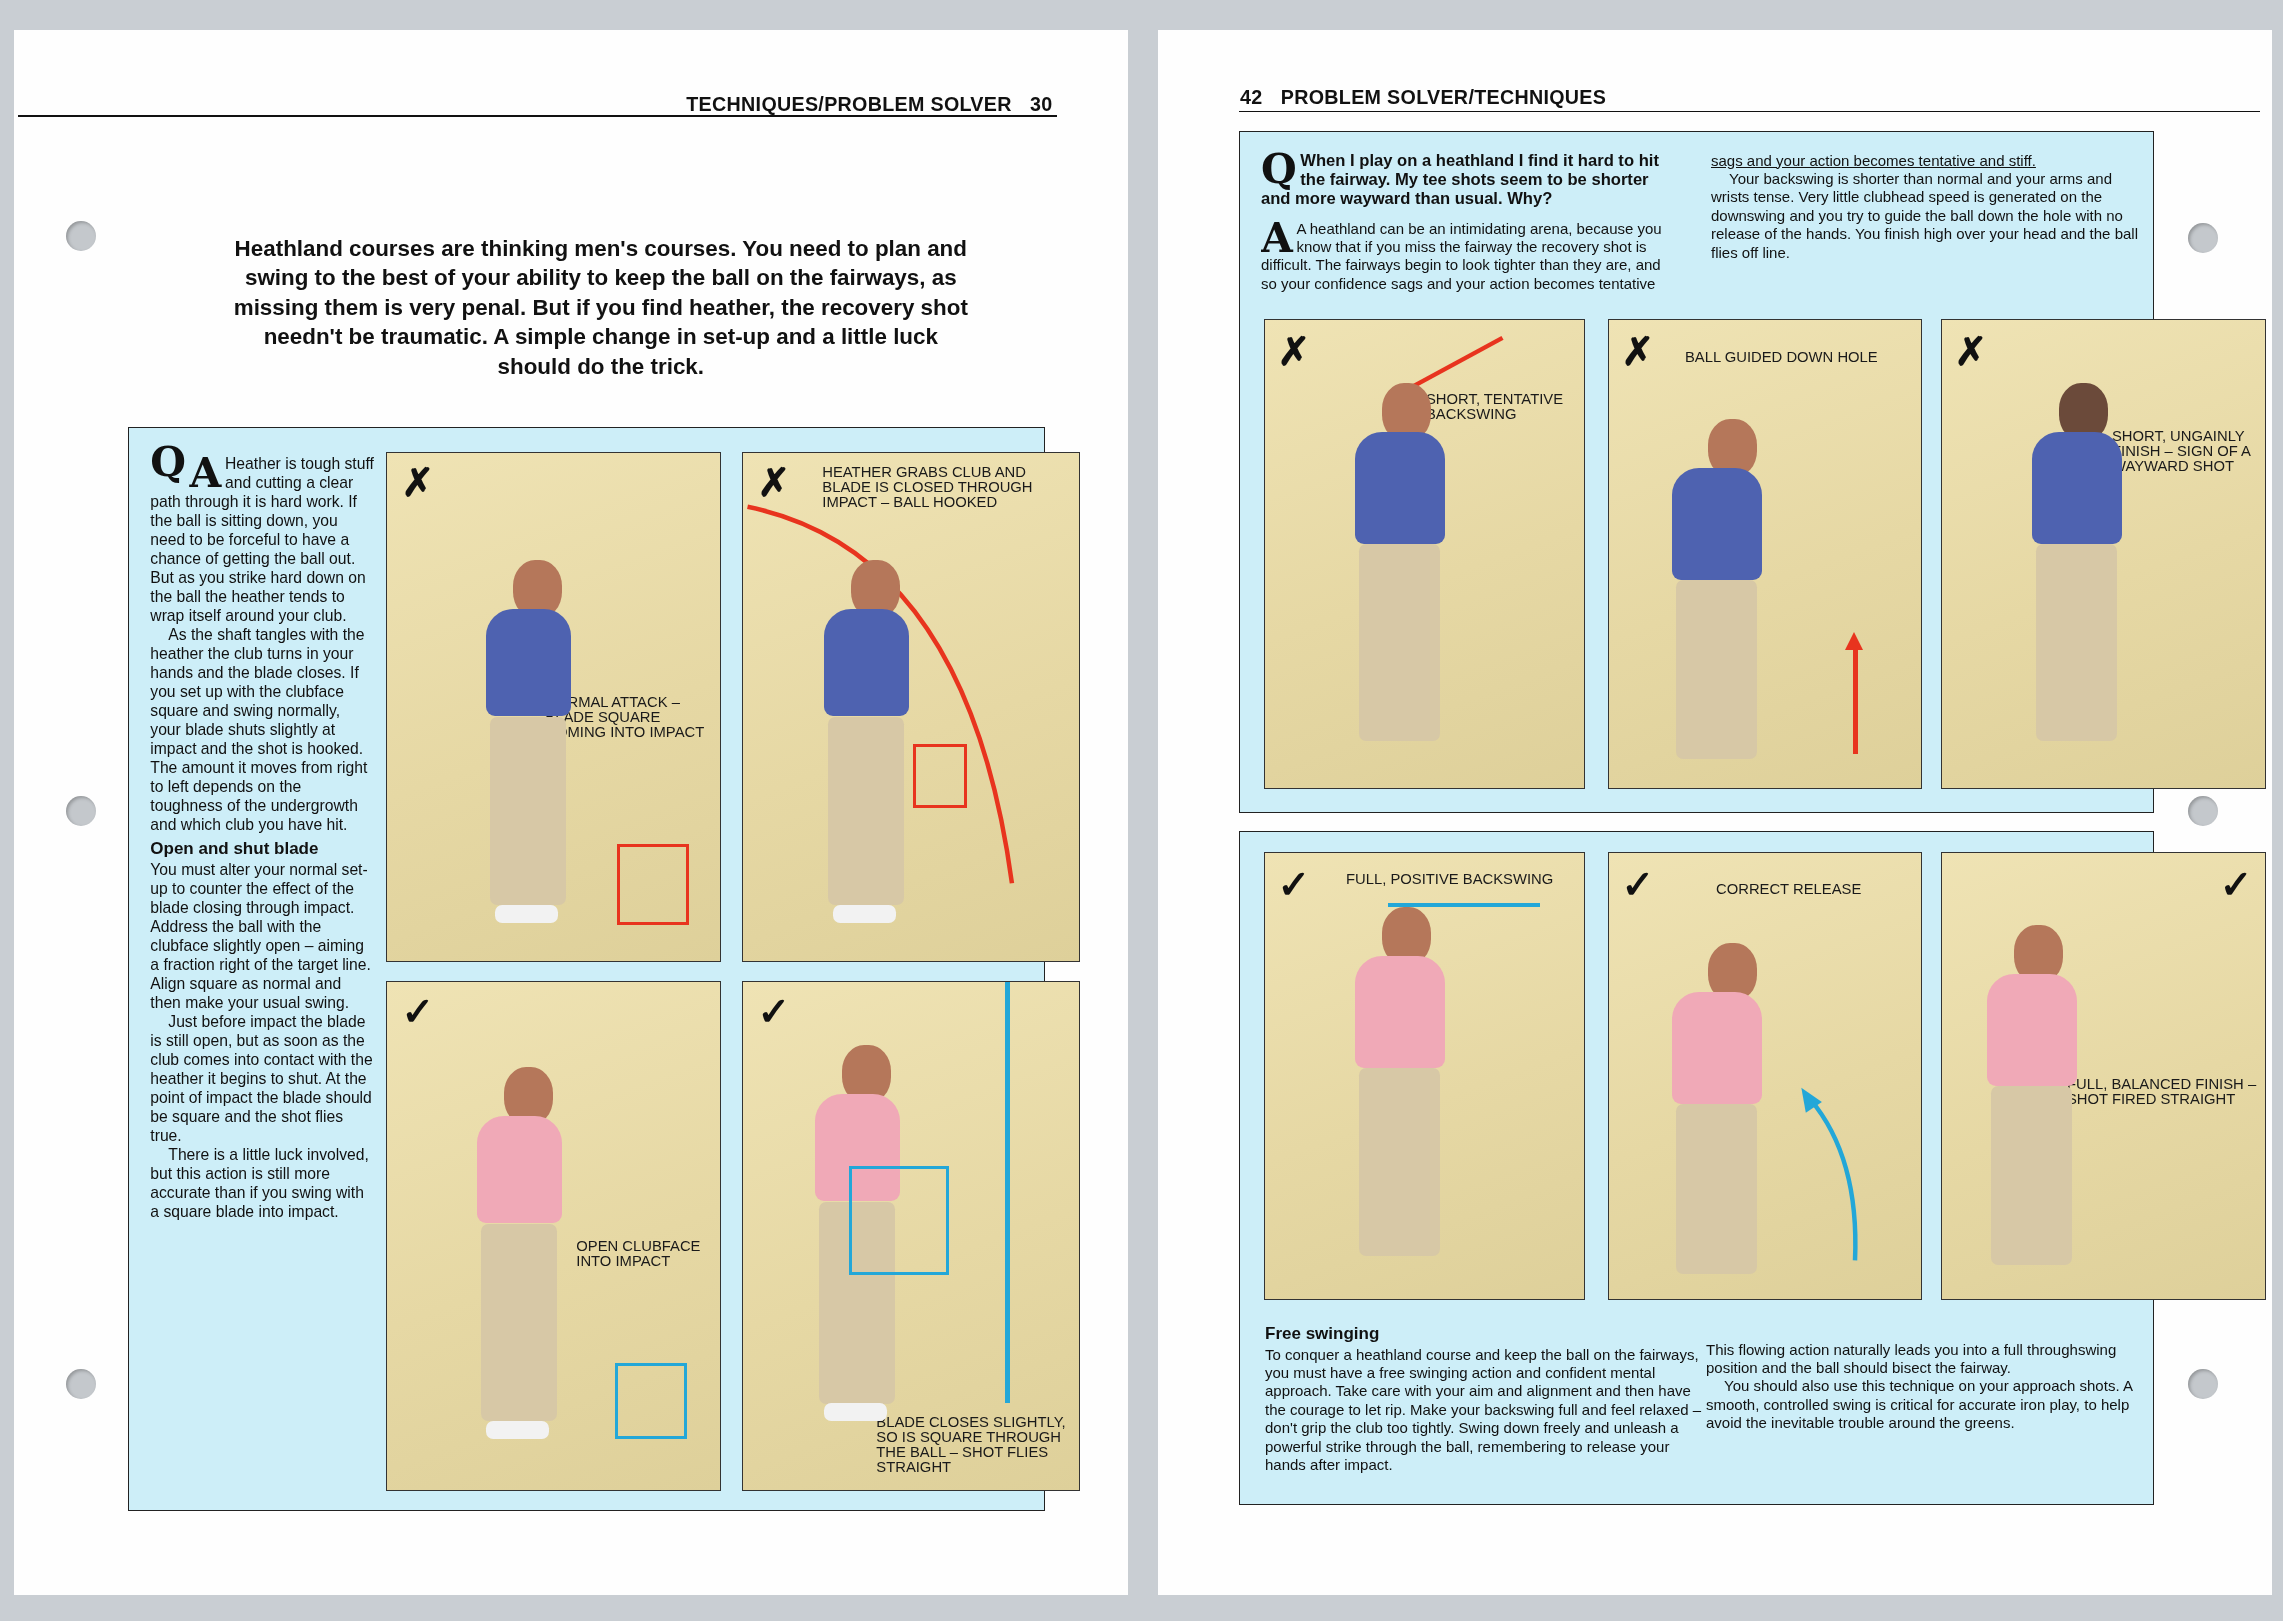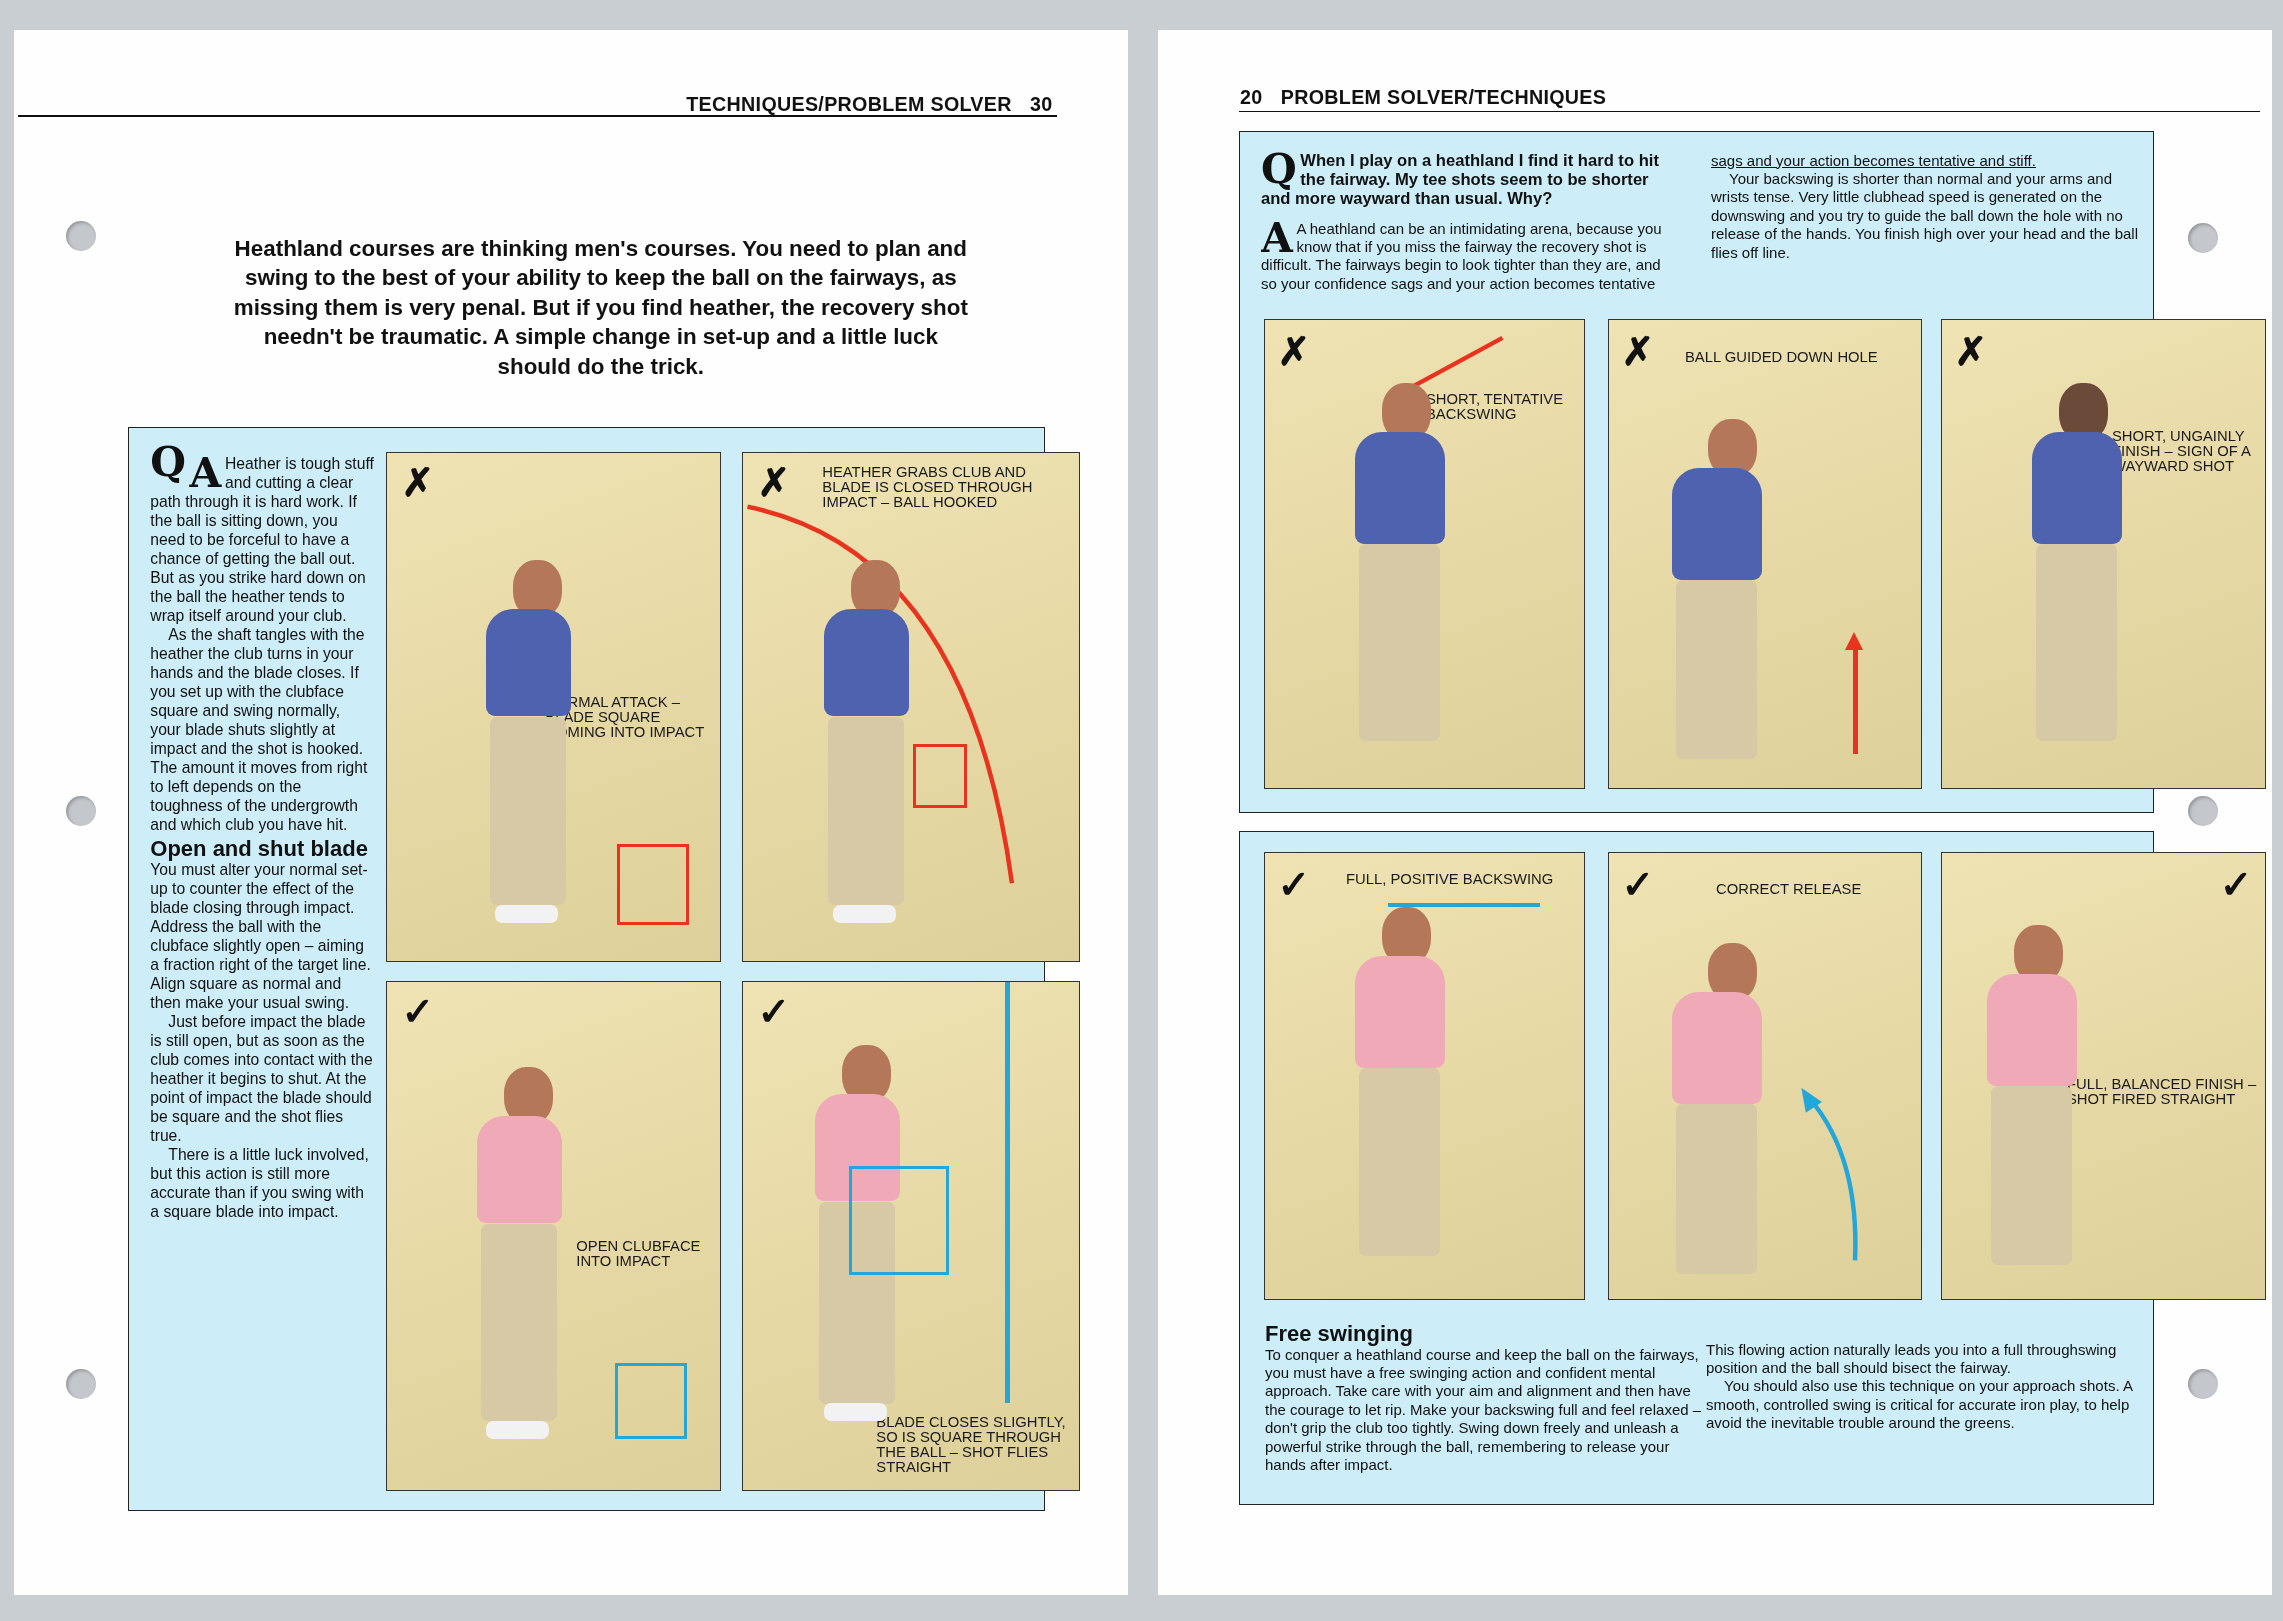--- a/index.html
+++ b/index.html
@@ -11,21 +11,21 @@
   .hole { position: absolute; width: 30px; height: 30px; border-radius: 50%; background: #c4c8cc; box-shadow: inset 1.8px 1.8px 3.6px rgba(0,0,0,0.25); }
   .running-head { position: absolute; font-weight: bold; font-size: 19.7px; letter-spacing: 0.3px; white-space: nowrap; }
   .rule { position: absolute; height: 2.7px; background: #111; }
   #title { position: absolute; left: 219px; top: 94px; width: 734px; text-align: center; font-family: "DejaVu Serif", serif; font-weight: bold; font-style: italic; font-size: 79px; letter-spacing: 0.9px; }
   #intro { position: absolute; left: 215px; top: 204px; width: 743px; text-align: center; font-weight: bold; font-size: 22.4px; line-height: 29.6px; }
   .bluebox { position: absolute; background: #cdeef8; border: 1.8px solid #222; }
   .col-text { position: absolute; font-size: 15.7px; line-height: 19px; }
   .q { font-weight: bold; font-size: 16.6px; line-height: 19px; }
   .drop { float: left; font-family: "DejaVu Serif", serif; font-weight: bold; font-size: 41px; line-height: 34px; margin-right: 3.6px; margin-top: 1.8px; }
   .indent { text-indent: 18px; }
-  .sub { font-weight: bold; font-size: 22px; line-height: 22.4px; margin-top: 3.6px; }
+  .sub { font-weight: bold; font-size: 17px; line-height: 22.4px; margin-top: 3.6px; }
   .photo { position: absolute; border: 1.8px solid #333; background: linear-gradient(160deg, #efe3b4 0%, #e6d8a4 55%, #ded09a 100%); overflow: hidden; }
   .mark { position: absolute; font-size: 39px; font-weight: bold; line-height: 1; color: #111; }
   .caption { position: absolute; font-size: 14.8px; line-height: 15px; text-transform: uppercase; color: #1a1a1a; }
   .golfer { position: absolute; }
   .shirt-blue { background: #4e62b0; }
   .shirt-pink { background: #f0a9b7; }
   .frame-red { position: absolute; border: 3.6px solid #e8341e; }
   .frame-blue { position: absolute; border: 3.6px solid #23a7d8; }
 </style>
 </head>
@@ -113,21 +113,21 @@
     <div class="frame-blue" style="left:106px;top:184px;width:100px;height:109px;"></div>
   </div>
 </div>
 
 <div class="page" id="right-page">
   <div class="hole" style="left:1030px;top:193px;"></div>
   <div class="hole" style="left:1030px;top:766px;"></div>
   <div class="hole" style="left:1030px;top:1339px;"></div>
 
   <div class="running-head" style="left:82px;top:56px;">
-    <span>20</span>
+    <span>42</span>
     <span style="margin-left:12.5px;">PROBLEM SOLVER/TECHNIQUES</span>
   </div>
   <div class="rule" style="left:81px;top:81px;width:1021px;height:1.8px;"></div>
 
   <div class="bluebox" style="left:81px;top:101px;width:915px;height:682px;"></div>
   <div class="col-text" style="left:103px;top:121px;width:412px;font-size:15px;line-height:18.4px;">
     <div class="q">
       <span class="drop">Q</span>
       <span>When I play on a heathland I find it hard to hit the fairway. My tee shots seem to be shorter and more wayward than usual. Why?</span>
     </div>

